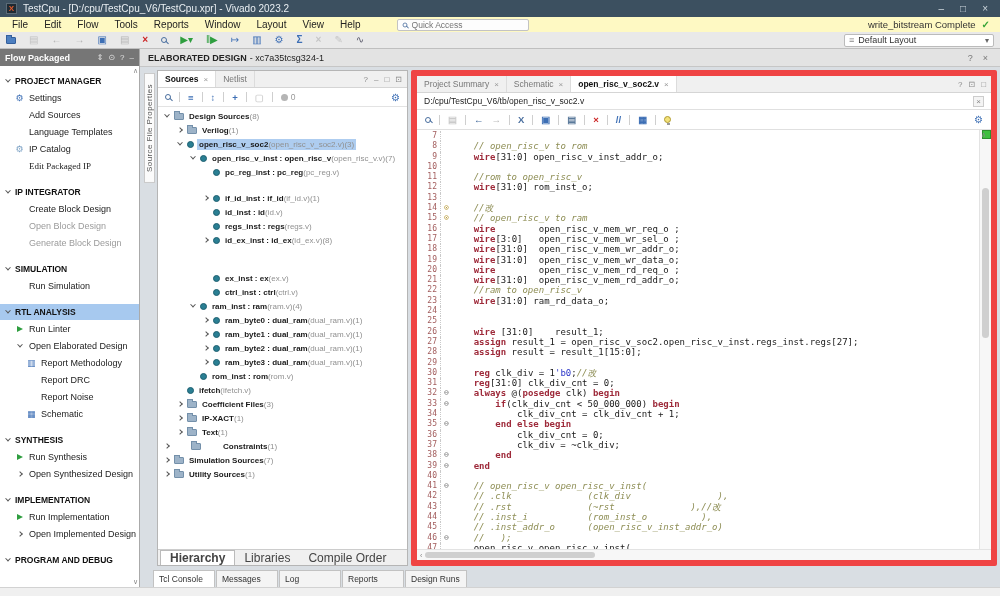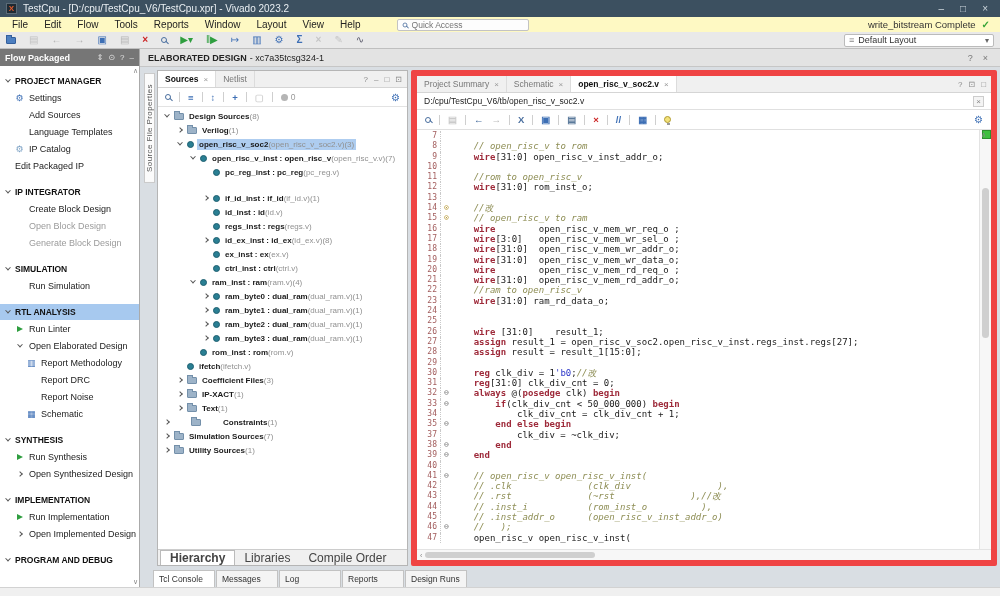--- a/index.html
+++ b/index.html
@@ -217,21 +217,21 @@
               <span>Add Sources</span>
             </div>
             <div class="fn-item" style="padding-left: 14px;">
               <span class="fn-icon"></span>
               <span>Language Templates</span>
             </div>
             <div class="fn-item" style="padding-left: 14px;">
               <span class="fn-icon" style="color: rgb(122, 160, 196);">⚙</span>
               <span>IP Catalog</span>
             </div>
-            <div class="fn-item" style="">
+            <div class="fn-item" style="padding-left: 14px; font-family: Liberation Serif, serif;">
               <span class="fn-icon"></span>
               <span>Edit Packaged IP</span>
             </div>
           </div>
           <div class="fn-section">
             <div class="fn-header">
               <i class="chev down"></i>
               <span>IP INTEGRATOR</span>
             </div>
             <div class="fn-item" style="padding-left: 14px;">
@@ -468,21 +468,21 @@
                   <span class="chev-box">
                     <i class="chev right"></i>
                   </span>
                   <i class="icon-circle"></i>
                   <span class="tlabel">
                     <b class="tname">id_ex_inst : id_ex</b>
                     <span class="tdetail"> (id_ex.v)</span>
                     <span class="tdetail"> (8)</span>
                   </span>
                 </div>
-                <div class="tree-row" style="padding-left: 43px;">
+                <div class="tree-row" style="padding-left: 43px; margin-top: 24px;">
                   <span class="chev-box"></span>
                   <i class="icon-circle"></i>
                   <span class="tlabel">
                     <b class="tname">ex_inst : ex</b>
                     <span class="tdetail"> (ex.v)</span>
                   </span>
                 </div>
                 <div class="tree-row" style="padding-left: 43px;">
                   <span class="chev-box"></span>
                   <i class="icon-circle"></i>
@@ -706,20 +706,21 @@
                 <div class="cl"><span class="ln">26</span><span class="fold"></span><span class="ct">    <span class="kw">wire</span> [31:0]    result_1;</span></div>
                 <div class="cl"><span class="ln">27</span><span class="fold"></span><span class="ct">    <span class="kw">assign</span> result_1 = open_risc_v_soc2.open_risc_v_inst.regs_inst.regs[27];</span></div>
                 <div class="cl"><span class="ln">28</span><span class="fold"></span><span class="ct">    <span class="kw">assign</span> result = result_1[15:0];</span></div>
                 <div class="cl"><span class="ln">29</span><span class="fold"></span><span class="ct"></span></div>
                 <div class="cl"><span class="ln">30</span><span class="fold"></span><span class="ct">    <span class="kw">reg</span> clk_div = 1<span class="num">'b0</span>;<span class="cm">//改</span></span></div>
                 <div class="cl"><span class="ln">31</span><span class="fold"></span><span class="ct">    <span class="kw">reg</span>[31:0] clk_div_cnt = 0;</span></div>
                 <div class="cl"><span class="ln">32</span><span class="fold">⊖</span><span class="ct">    <span class="kw">always</span> @(<span class="kw">posedge</span> clk) <span class="kw">begin</span></span></div>
                 <div class="cl"><span class="ln">33</span><span class="fold">⊖</span><span class="ct">        <span class="kw">if</span>(clk_div_cnt &lt; 50_000_000) <span class="kw">begin</span></span></div>
                 <div class="cl"><span class="ln">34</span><span class="fold"></span><span class="ct">            clk_div_cnt = clk_div_cnt + 1;</span></div>
                 <div class="cl"><span class="ln">35</span><span class="fold">⊖</span><span class="ct">        <span class="kw">end</span> <span class="kw">else</span> <span class="kw">begin</span></span></div>
+                <div class="cl"><span class="ln">36</span><span class="fold"></span><span class="ct">            clk_div_cnt = 0;</span></div>
                 <div class="cl"><span class="ln">37</span><span class="fold"></span><span class="ct">            clk_div = ~clk_div;</span></div>
                 <div class="cl"><span class="ln">38</span><span class="fold">⊖</span><span class="ct">        <span class="kw">end</span></span></div>
                 <div class="cl"><span class="ln">39</span><span class="fold">⊖</span><span class="ct">    <span class="kw">end</span></span></div>
                 <div class="cl"><span class="ln">40</span><span class="fold"></span><span class="ct"></span></div>
                 <div class="cl"><span class="ln">41</span><span class="fold">⊖</span><span class="ct">    <span class="cm">// open_risc_v open_risc_v_inst(</span></span></div>
                 <div class="cl"><span class="ln">42</span><span class="fold"></span><span class="ct">    <span class="cm">// .clk              (clk_div                ),</span></span></div>
                 <div class="cl"><span class="ln">43</span><span class="fold"></span><span class="ct">    <span class="cm">// .rst              (~rst              ),//改</span></span></div>
                 <div class="cl"><span class="ln">44</span><span class="fold"></span><span class="ct">    <span class="cm">// .inst_i           (rom_inst_o          ),</span></span></div>
                 <div class="cl"><span class="ln">45</span><span class="fold"></span><span class="ct">    <span class="cm">// .inst_addr_o      (open_risc_v_inst_addr_o)</span></span></div>
                 <div class="cl"><span class="ln">46</span><span class="fold">⊖</span><span class="ct">    <span class="cm">//   );</span></span></div>

